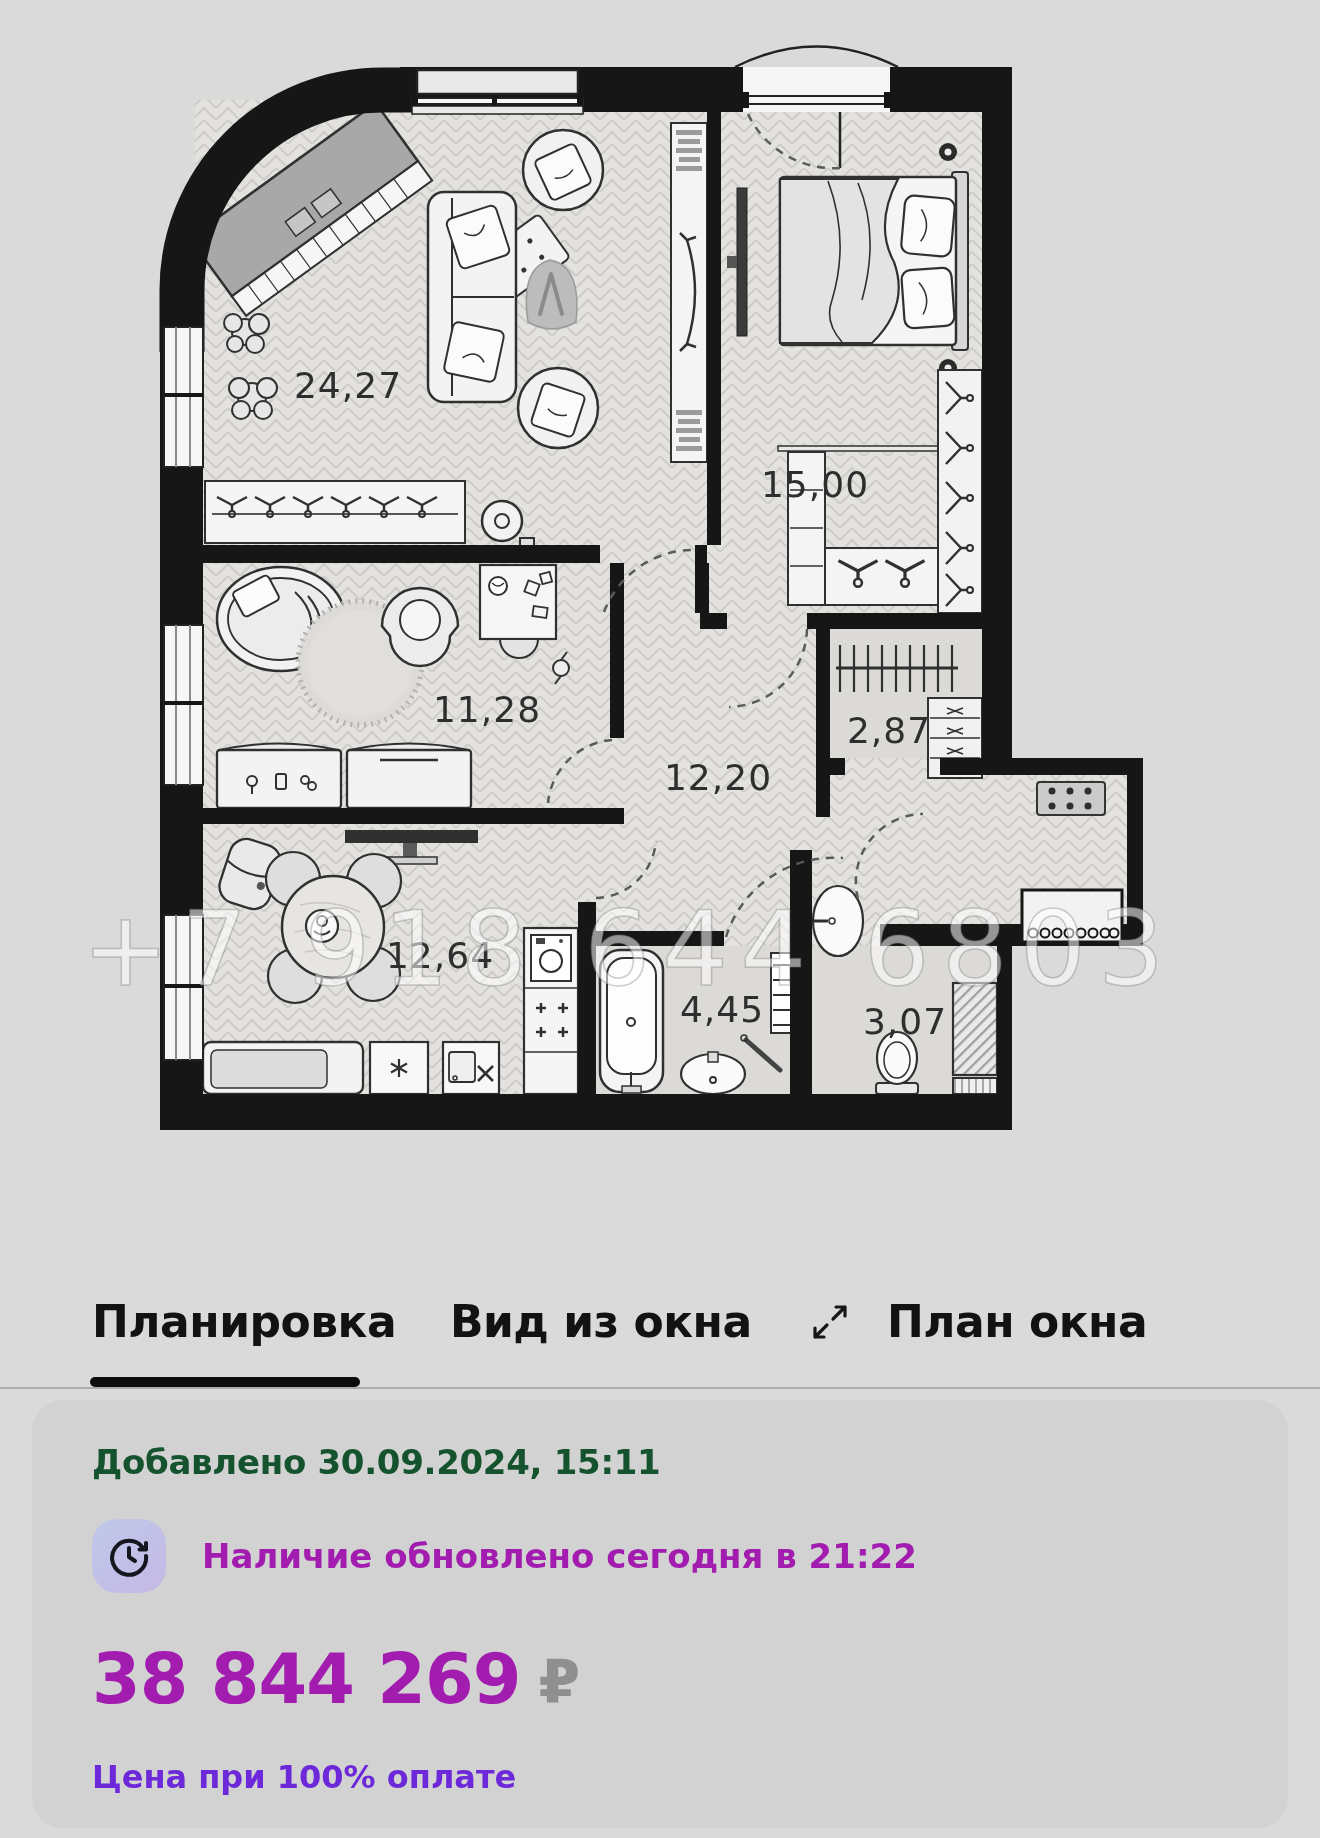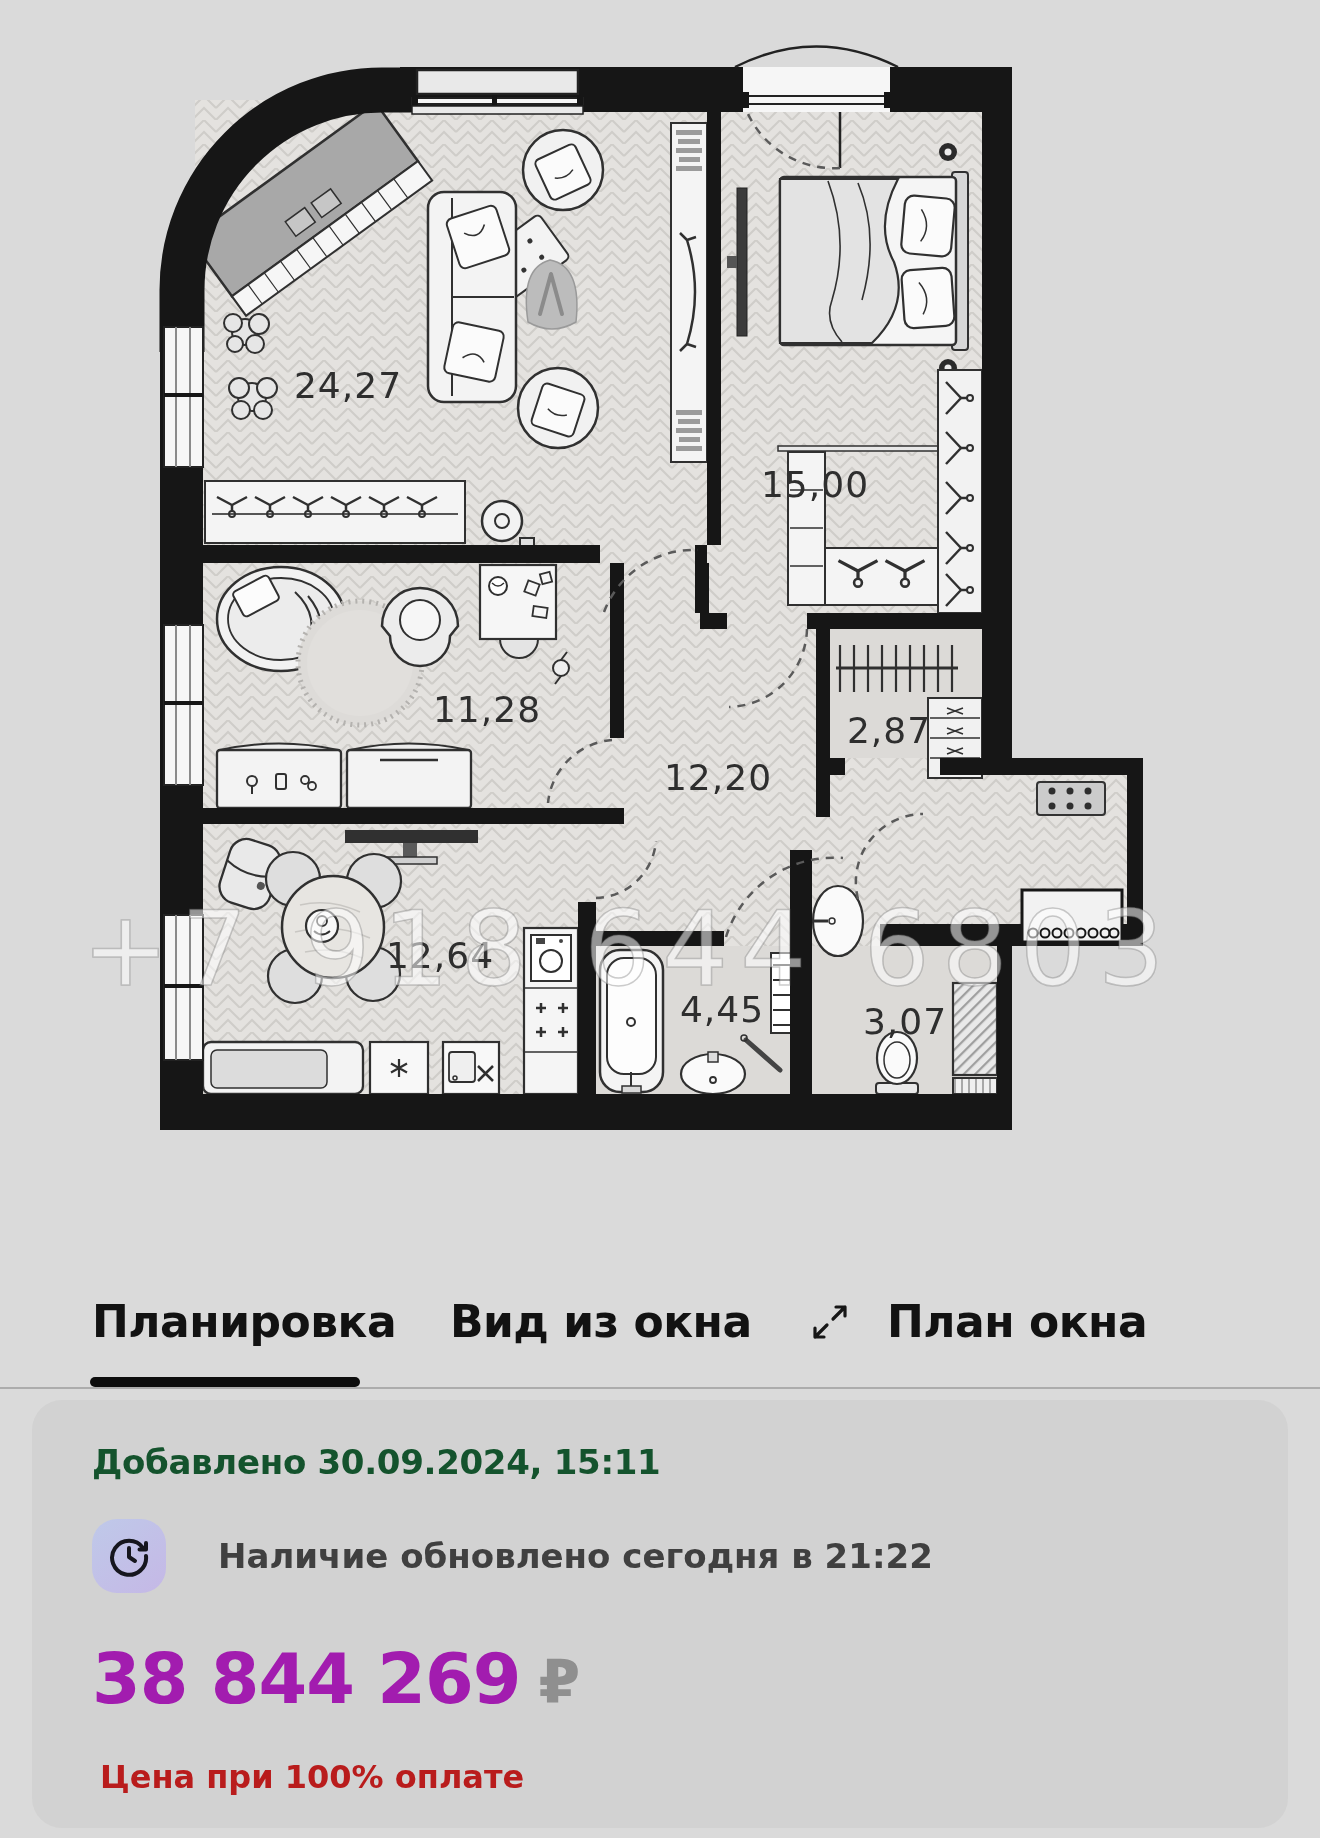--- a/index.html
+++ b/index.html
@@ -12,25 +12,25 @@
   #tabbar{position:absolute;left:0;top:1288px;width:1320px;height:100px;}
   .tab{position:absolute;top:8px;font-size:44px;font-weight:bold;color:#121212;letter-spacing:-0.5px;white-space:nowrap;cursor:pointer;}
   #tab-underline{position:absolute;left:90px;top:89px;width:270px;height:10px;border-radius:5px;background:#0d0d0d;}
   #tab-divider{position:absolute;left:0;top:99px;width:1320px;height:2px;background:#acacac;}
   #expand-btn{position:absolute;left:808px;top:12px;width:44px;height:44px;cursor:pointer;}
   
   #card{position:absolute;left:32px;top:1400px;width:1256px;height:428px;background:#d2d2d2;border-radius:30px;}
   #added{position:absolute;left:60px;top:42px;font-size:34px;font-weight:600;color:#14532d;letter-spacing:-0.3px;}
   #avail-row{position:absolute;left:60px;top:118px;height:76px;display:flex;align-items:center;}
   #avail-icon{width:74px;height:74px;border-radius:25px;background:linear-gradient(140deg,#bfc9e9 0%,#c5b8e6 100%);display:flex;align-items:center;justify-content:center;flex:none;}
-  #avail-text{margin-left:52px;font-size:34px;font-weight:600;color:#404040;}
+  #avail-text{margin-left:36px;font-size:34px;font-weight:600;color:#a21caf;}
   #price-row{position:absolute;left:60px;top:238px;display:flex;align-items:baseline;}
   #price-value{font-size:70px;font-weight:800;color:#a21caf;letter-spacing:-1px;}
   #price-cur{font-size:60px;font-weight:700;color:#8f8f8f;margin-left:18px;}
-  #price-note{position:absolute;left:68px;top:358px;font-size:32px;font-weight:600;color:#b91c1c;}
+  #price-note{position:absolute;left:60px;top:358px;font-size:32px;font-weight:600;color:#6d28d9;}
 </style>
 </head>
 <body>
 
 <div id="plan-wrap">
 <svg width="1320" height="1210" viewBox="0 0 1320 1210">
   <defs>
     <pattern id="hb" width="24" height="24" patternUnits="userSpaceOnUse">
       <rect width="24" height="24" fill="#e4e2df"></rect>
       <path d="M0 24 L12 12 L24 24 M0 12 L12 0 L24 12" stroke="#cfcdc9" stroke-width="2" fill="none"></path>

